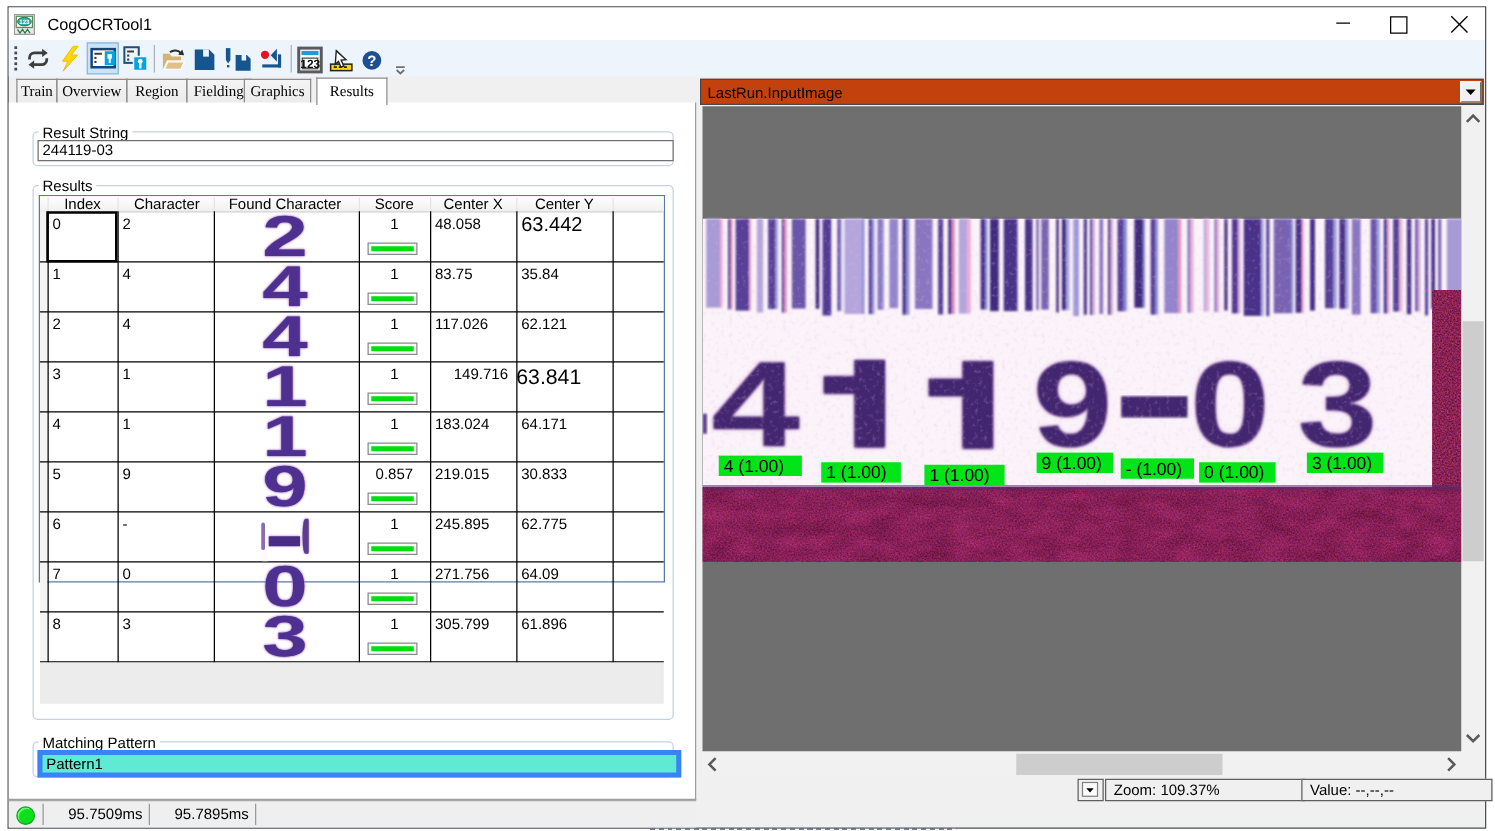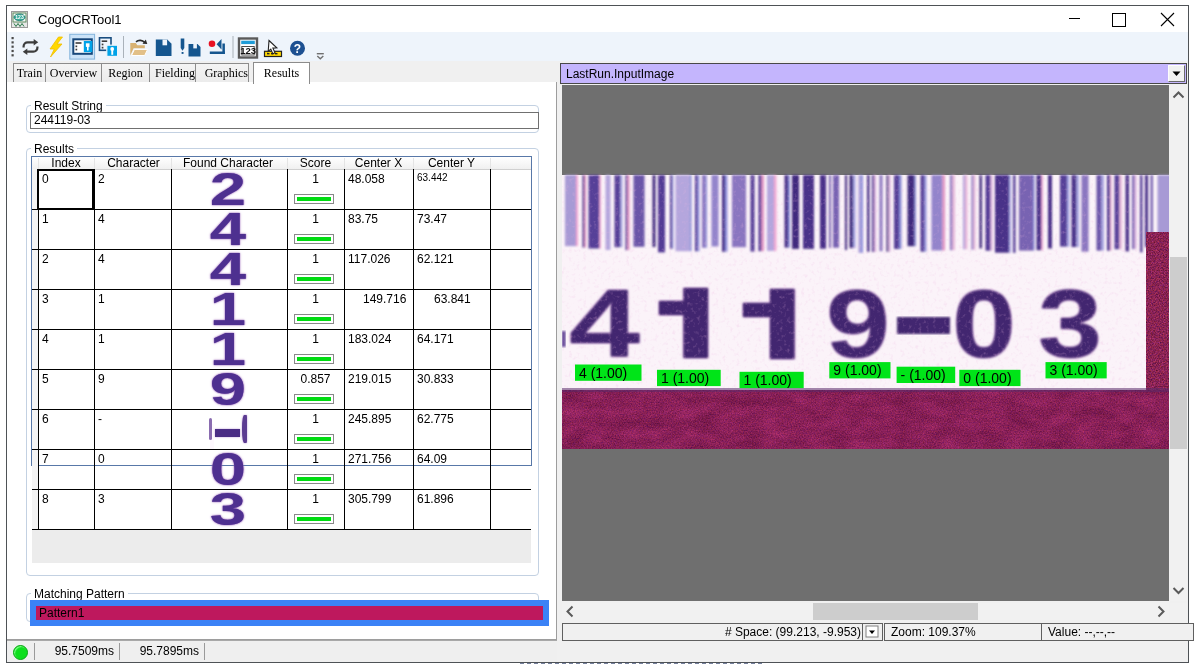--- a/index.html
+++ b/index.html
@@ -123,21 +123,21 @@
   <rect x="309.8" y="21" width="7" height="1.4" fill="#707070"></rect>
   <path d="M310.3,24 L313.3,26.8 L316.3,24" fill="none" stroke="#707070" stroke-width="1.4"></path>
 </svg>
 </div>
 
 <div class="abs" id="tabs" style="left:7px;top:61px;width:550px;height:21px;font-family:Liberation Serif, serif;">
   <div style="position:absolute;left:6px;top:2px;width:31px;height:19px;border:1px solid #8c8c8c;border-bottom:none;background:linear-gradient(#f4f4f4,#ebebeb);font-size:12px;text-align:center;line-height:18px;">Train</div>
   <div style="position:absolute;left:38px;top:2px;width:55px;height:19px;border:1px solid #8c8c8c;border-bottom:none;background:linear-gradient(#f4f4f4,#ebebeb);font-size:12px;text-align:center;line-height:18px;">Overview</div>
   <div style="position:absolute;left:94px;top:2px;width:47px;height:19px;border:1px solid #8c8c8c;border-bottom:none;background:linear-gradient(#f4f4f4,#ebebeb);font-size:12px;text-align:center;line-height:18px;">Region</div>
   <div style="position:absolute;left:142px;top:2px;width:50px;height:19px;border:1px solid #8c8c8c;border-bottom:none;background:linear-gradient(#f4f4f4,#ebebeb);font-size:12px;text-align:center;line-height:18px;">Fielding</div>
-  <div style="position:absolute;left:188px;top:2px;width:52px;height:19px;border:1px solid #8c8c8c;border-bottom:none;background:linear-gradient(#f4f4f4,#ebebeb);font-size:12px;text-align:right;line-height:18px;">Graphics</div>
+  <div style="position:absolute;left:188px;top:2px;width:52px;height:19px;border:1px solid #8c8c8c;border-bottom:none;background:linear-gradient(#f4f4f4,#ebebeb);font-size:12px;text-align:center;line-height:18px;">Graphics</div>
   <div style="position:absolute;left:246px;top:1px;width:55px;height:21px;border:1px solid #8c8c8c;border-bottom:none;background:#ffffff;font-size:12px;text-align:center;line-height:20px;z-index:3;">Results</div>
 </div>
 
 <div class="abs" style="left:7px;top:82px;width:550px;height:558px;background:#ffffff;border-right:1px solid #9d9d9d;border-bottom:1px solid #9d9d9d;box-sizing:border-box;"></div>
 
 <div class="abs" style="left:26px;top:105px;width:511px;height:26px;border:1px solid #c3d1e2;border-radius:4px;"></div>
 <div class="abs" style="left:31px;top:99px;background:#fff;padding:0 3px;font-size:12px;">Result String</div>
 <div class="abs" style="left:30px;top:112px;width:504px;height:15px;border:1px solid #707070;background:#fff;font-size:12px;line-height:15px;padding-left:3px;">244119-03</div>
 
 <div class="abs" style="left:26px;top:148px;width:511px;height:426px;border:1px solid #c3d1e2;border-radius:4px;"></div>
@@ -177,48 +177,48 @@
 <div style="position:absolute;left:0px;top:372px;width:499px;height:1px;background:#000;"></div>
 <div style="position:absolute;left:0;top:373px;width:499px;height:33px;background:#ececec;"></div>
 <div style="position:absolute;left:10px;top:15px;font-size:12px;">0</div>
 <div style="position:absolute;left:66px;top:15px;font-size:12px;">2</div>
 <div style="position:absolute;left:139px;top:14px;width:114px;height:37px;font-size:46px;line-height:37px;font-weight:bold;color:#4e3090;text-align:center;transform:scaleX(1.42);text-shadow:0 0 2px rgba(180,120,200,.9), 0 0 1px #4e3090;">2</div>
 <div style="position:absolute;left:255px;top:15px;width:57px;font-size:12px;text-align:center;">1</div>
 <div style="position:absolute;left:262px;top:37px;width:34px;height:4px;border:1px solid #898989;background:#fff;padding:2px;">
       <div style="width:100%;height:100%;background:#00dd12;"></div>
     </div>
 <div style="position:absolute;left:316px;top:15px;font-size:12px;">48.058</div>
-<div style="position:absolute;left:385px;top:15px;font-size:10px;">63.442</div>
+<div style="position:absolute;left:385px;top:15px;font-size:16px;">63.442</div>
 <div style="position:absolute;left:10px;top:55px;font-size:12px;">1</div>
 <div style="position:absolute;left:66px;top:55px;font-size:12px;">4</div>
 <div style="position:absolute;left:139px;top:54px;width:114px;height:37px;font-size:46px;line-height:37px;font-weight:bold;color:#4e3090;text-align:center;transform:scaleX(1.42);text-shadow:0 0 2px rgba(180,120,200,.9), 0 0 1px #4e3090;">4</div>
 <div style="position:absolute;left:255px;top:55px;width:57px;font-size:12px;text-align:center;">1</div>
 <div style="position:absolute;left:262px;top:77px;width:34px;height:4px;border:1px solid #898989;background:#fff;padding:2px;">
       <div style="width:100%;height:100%;background:#00dd12;"></div>
     </div>
 <div style="position:absolute;left:316px;top:55px;font-size:12px;">83.75</div>
-<div style="position:absolute;left:385px;top:55px;font-size:12px;">73.47</div>
+<div style="position:absolute;left:385px;top:55px;font-size:12px;">35.84</div>
 <div style="position:absolute;left:10px;top:95px;font-size:12px;">2</div>
 <div style="position:absolute;left:66px;top:95px;font-size:12px;">4</div>
 <div style="position:absolute;left:139px;top:94px;width:114px;height:37px;font-size:46px;line-height:37px;font-weight:bold;color:#4e3090;text-align:center;transform:scaleX(1.42);text-shadow:0 0 2px rgba(180,120,200,.9), 0 0 1px #4e3090;">4</div>
 <div style="position:absolute;left:255px;top:95px;width:57px;font-size:12px;text-align:center;">1</div>
 <div style="position:absolute;left:262px;top:117px;width:34px;height:4px;border:1px solid #898989;background:#fff;padding:2px;">
       <div style="width:100%;height:100%;background:#00dd12;"></div>
     </div>
 <div style="position:absolute;left:316px;top:95px;font-size:12px;">117.026</div>
 <div style="position:absolute;left:385px;top:95px;font-size:12px;">62.121</div>
 <div style="position:absolute;left:10px;top:135px;font-size:12px;">3</div>
 <div style="position:absolute;left:66px;top:135px;font-size:12px;">1</div>
 <div style="position:absolute;left:139px;top:134px;width:114px;height:37px;font-size:46px;line-height:37px;font-weight:bold;color:#4e3090;text-align:center;transform:scaleX(1.42);text-shadow:0 0 2px rgba(180,120,200,.9), 0 0 1px #4e3090;">1</div>
 <div style="position:absolute;left:255px;top:135px;width:57px;font-size:12px;text-align:center;">1</div>
 <div style="position:absolute;left:262px;top:157px;width:34px;height:4px;border:1px solid #898989;background:#fff;padding:2px;">
       <div style="width:100%;height:100%;background:#00dd12;"></div>
     </div>
 <div style="position:absolute;left:316px;top:135px;font-size:12px;margin-left:15px;">149.716</div>
-<div style="position:absolute;left:402px;top:135px;font-size:12px;">63.841</div>
+<div style="position:absolute;left:381px;top:135px;font-size:17px;">63.841</div>
 <div style="position:absolute;left:10px;top:175px;font-size:12px;">4</div>
 <div style="position:absolute;left:66px;top:175px;font-size:12px;">1</div>
 <div style="position:absolute;left:139px;top:174px;width:114px;height:37px;font-size:46px;line-height:37px;font-weight:bold;color:#4e3090;text-align:center;transform:scaleX(1.42);text-shadow:0 0 2px rgba(180,120,200,.9), 0 0 1px #4e3090;">1</div>
 <div style="position:absolute;left:255px;top:175px;width:57px;font-size:12px;text-align:center;">1</div>
 <div style="position:absolute;left:262px;top:197px;width:34px;height:4px;border:1px solid #898989;background:#fff;padding:2px;">
       <div style="width:100%;height:100%;background:#00dd12;"></div>
     </div>
 <div style="position:absolute;left:316px;top:175px;font-size:12px;">183.024</div>
 <div style="position:absolute;left:385px;top:175px;font-size:12px;">64.171</div>
 <div style="position:absolute;left:10px;top:215px;font-size:12px;">5</div>
@@ -258,32 +258,32 @@
 <div style="position:absolute;left:262px;top:357px;width:34px;height:4px;border:1px solid #898989;background:#fff;padding:2px;">
       <div style="width:100%;height:100%;background:#00dd12;"></div>
     </div>
 <div style="position:absolute;left:316px;top:335px;font-size:12px;">305.799</div>
 <div style="position:absolute;left:385px;top:335px;font-size:12px;">61.896</div>
 <div style="position:absolute;left:5px;top:12px;width:57px;height:41px;border:2px solid #000;box-sizing:border-box;"></div>
 </div>
 
 <div class="abs" style="left:26px;top:593px;width:511px;height:27px;border:1px solid #c3d1e2;border-radius:4px;"></div>
 <div class="abs" style="left:31px;top:587px;background:#fff;padding:0 3px;font-size:12px;">Matching Pattern</div>
-<div class="abs" style="left:30px;top:600px;width:504px;height:14px;border:6px solid #3b82f6;background:#be185d;font-size:12px;line-height:14px;padding-left:3px;">Pattern1</div>
+<div class="abs" style="left:30px;top:600px;width:504px;height:14px;border:4px solid #3b82f6;background:#5eead4;font-size:12px;line-height:14px;padding-left:3px;">Pattern1</div>
 
 <div class="abs" id="lstatus" style="left:7px;top:640px;width:550px;height:21px;background:#efefef;border-top:1px solid #a8a8a8;">
   <div style="position:absolute;left:6px;top:4px;width:13px;height:13px;border-radius:50%;background:#0ddf1d;border:1px solid #09a714;box-shadow:inset 1px 1px 1px #7dff86;"></div>
   <div style="position:absolute;left:27px;top:2px;width:1px;height:17px;background:#9a9a9a;"></div>
   <div style="position:absolute;left:30px;top:3px;width:77px;font-size:12px;text-align:right;">95.7509ms</div>
   <div style="position:absolute;left:112px;top:2px;width:1px;height:17px;background:#9a9a9a;"></div>
   <div style="position:absolute;left:115px;top:3px;width:77px;font-size:12px;text-align:right;">95.7895ms</div>
   <div style="position:absolute;left:197px;top:2px;width:1px;height:17px;background:#9a9a9a;"></div>
 </div>
 
-<div class="abs" id="combo" style="left:560px;top:63px;width:627px;height:21px;background:#c4b5fd;border:1px solid #484848;box-sizing:border-box;">
+<div class="abs" id="combo" style="left:560px;top:63px;width:627px;height:21px;background:#c2410c;border:1px solid #484848;box-sizing:border-box;">
   <div style="position:absolute;left:5px;top:3px;font-size:12px;">LastRun.InputImage</div>
   <div style="position:absolute;right:1px;top:1px;width:17px;height:17px;background:#f1f1f1;border:1px solid #a0a0a0;border-top-color:#fdfdfd;border-left-color:#fdfdfd;border-right-color:#6a6a6a;border-bottom-color:#6a6a6a;box-sizing:border-box;">
     <svg width="15" height="15" style="position:absolute;left:0;top:0;">
         <path d="M3.5,5.5 L11.5,5.5 L7.5,10 Z" fill="#000"></path>
       </svg>
   </div>
 </div>
 <div class="abs" id="display" style="left:562px;top:85px;width:607px;height:516px;background:#6f6f6f;overflow:hidden;">
 <svg width="607" height="516" style="position:absolute;left:0;top:0;">
 <defs>
@@ -469,21 +469,20 @@
       <path d="M10.5,3.5 L5.5,8.5 L10.5,13.5" fill="none" stroke="#5a5a5a" stroke-width="2"></path>
     </svg>
   <div style="position:absolute;left:251px;top:0;width:165px;height:17px;background:#cdcdcd;"></div>
   <svg width="17" height="17" style="position:absolute;right:0;top:0;">
       <path d="M6.5,3.5 L11.5,8.5 L6.5,13.5" fill="none" stroke="#5a5a5a" stroke-width="2"></path>
     </svg>
 </div>
 <div class="abs" style="left:1170px;top:603px;width:17px;height:17px;background:#f1f1f1;"></div>
 <div class="abs" style="left:520px;top:663px;width:245px;height:1px;opacity:0.7;background:repeating-linear-gradient(90deg,#3a4a72 0 4px,#fff 4px 7px);"></div>
 <div class="abs" id="rstatus" style="left:562px;top:623px;width:626px;height:17px;font-size:12px;">
-  <div style="position:absolute;left:0;top:0;width:298px;height:16px;border:1px solid #5f5f5f;background:#f0f0f0;text-align:right;line-height:16px;padding-right:4px;"># Space: (99.213, -9.953)</div>
   <div style="position:absolute;left:300px;top:0;width:19px;height:16px;border:1px solid #5f5f5f;background:#f0f0f0;">
      <svg width="19" height="16">
         <rect x="3" y="2" width="12" height="11" fill="#fff" stroke="#808080" stroke-width="1"></rect>
         <path d="M6,6.5 L12,6.5 L9,10 Z" fill="#000"></path>
       </svg>
   </div>
   <div style="position:absolute;left:322px;top:0;width:152px;height:16px;border:1px solid #5f5f5f;background:#f0f0f0;line-height:16px;padding-left:6px;">Zoom: 109.37%</div>
   <div style="position:absolute;left:479px;top:0;width:145px;height:16px;border:1px solid #5f5f5f;background:#f0f0f0;line-height:16px;padding-left:6px;">Value: --,--,--</div>
 </div>
 

